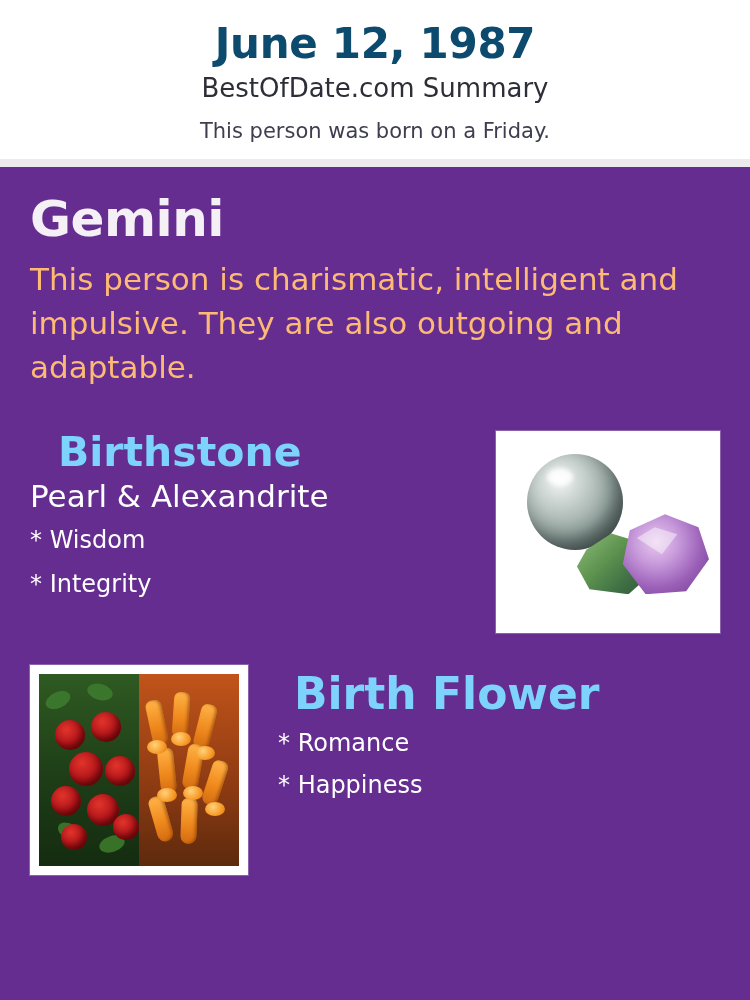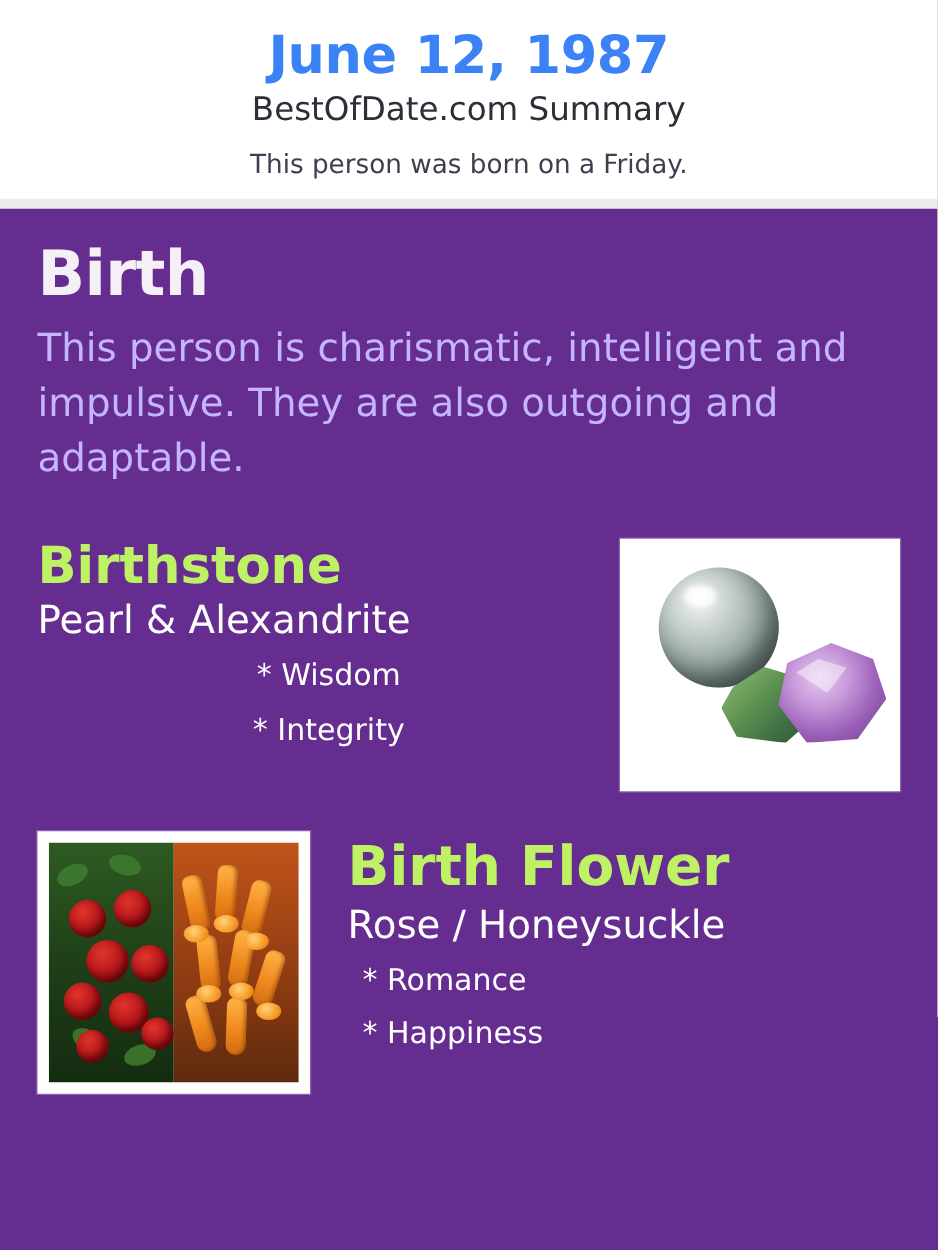--- a/index.html
+++ b/index.html
@@ -21,21 +21,21 @@
 
   
   .header {
     background: #ffffff;
     padding: 22px 20px 16px 20px;
     text-align: center;
   }
   .header-date {
     font-size: 42px;
     font-weight: bold;
-    color: #3b82f6;
+    color: #0c4a6e;
     line-height: 1.05;
     letter-spacing: -0.3px;
   }
   .header-sub {
     font-size: 26px;
     color: #2e2e38;
     margin-top: 8px;
     line-height: 1.1;
   }
   .header-note {
@@ -63,45 +63,46 @@
     font-size: 50px;
     font-weight: bold;
     line-height: 1.05;
     letter-spacing: -0.5px;
     color: #f4f0f6;
   }
   .sign-desc {
     margin-top: 12px;
     font-size: 31px;
     line-height: 1.42;
-    color: #c4b5fd;
+    color: #fdba74;
     max-width: 670px;
   }
 
   
   .stone-block {
     margin-top: 42px;
     display: flex;
     align-items: flex-start;
     justify-content: space-between;
   }
   .stone-text { flex: 1; }
   .block-title {
     font-size: 41px;
     font-weight: bold;
     line-height: 1.05;
-    color: #bef264;
+    color: #7dd3fc;
+    margin-left: 28px;
   }
   .block-sub {
     font-size: 31px;
     line-height: 1.2;
     margin-top: 4px;
     color: #ffffff;
   }
-  .trait-list { margin-top: 12px; text-align: center; }
+  .trait-list { margin-top: 12px; }
   .trait {
     font-size: 24px;
     line-height: 1.0;
     margin-bottom: 20px;
     color: #ffffff;
   }
 
   .photo-frame {
     background: #ffffff;
     padding: 9px;
@@ -156,21 +157,21 @@
     width: 46%; height: 34%;
     background: rgba(255,255,255,0.45);
     clip-path: polygon(0% 40%, 44% 0%, 100% 26%, 62% 100%);
   }
 
   
   .flower-block {
     margin-top: 32px;
     display: flex;
     align-items: flex-start;
-    gap: 30px;
+    gap: 18px;
   }
   .flower-photo-frame { width: 218px; flex: 0 0 auto; }
   .flower-photo {
     width: 100%;
     height: 192px;
     display: flex;
     overflow: hidden;
   }
   .roses {
     flex: 1;
@@ -224,21 +225,21 @@
 
   <div class="header">
     <div class="header-date">June 12, 1987</div>
     <div class="header-sub">BestOfDate.com Summary</div>
     <div class="header-note">This person was born on a Friday.</div>
   </div>
   <div class="header-rule"></div>
 
   <div class="body">
 
-    <div class="sign-name">Birth</div>
+    <div class="sign-name">Gemini</div>
     <div class="sign-desc">This person is charismatic, intelligent and impulsive. They are also outgoing and adaptable.</div>
 
     <div class="stone-block">
       <div class="stone-text">
         <div class="block-title">Birthstone</div>
         <div class="block-sub">Pearl &amp; Alexandrite</div>
         <div class="trait-list">
           <div class="trait">* Wisdom</div>
           <div class="trait">* Integrity</div>
         </div>
@@ -284,21 +285,20 @@
             <div class="tube-tip" style="left:56px; top:72px;"></div>
             <div class="tube-tip" style="left:18px; top:114px;"></div>
             <div class="tube-tip" style="left:44px; top:112px;"></div>
             <div class="tube-tip" style="left:66px; top:128px;"></div>
           </div>
         </div>
       </div>
 
       <div class="flower-text">
         <div class="block-title">Birth Flower</div>
-        <div class="block-sub">Rose / Honeysuckle</div>
         <div class="flower-traits">
           <div class="trait">* Romance</div>
           <div class="trait">* Happiness</div>
         </div>
       </div>
     </div>
 
   </div>
 </div>
 

